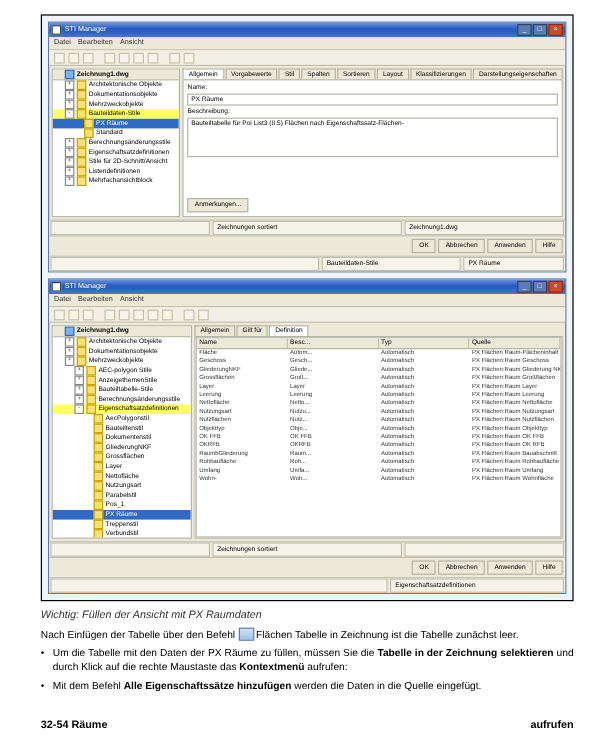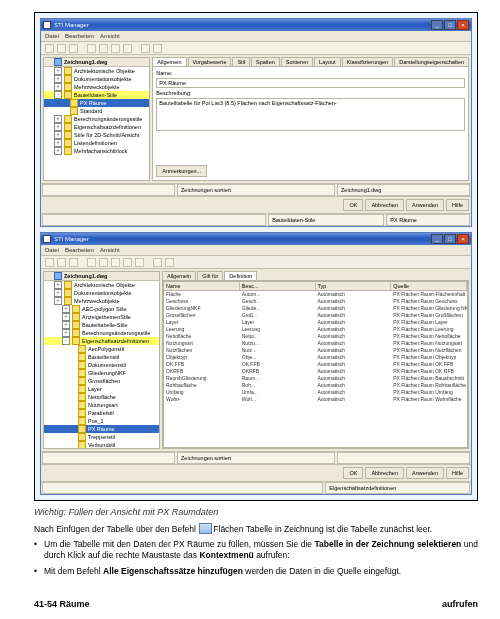--- a/index.html
+++ b/index.html
@@ -477,17 +477,17 @@
   <ul class="blist">
     <li>
       <span>Um die Tabelle mit den Daten der PX Räume zu füllen, müssen Sie die </span><b>Tabelle in der Zeichnung selektieren</b><span> und durch Klick auf die rechte Maustaste das </span><b>Kontextmenü</b><span> aufrufen:</span>
     </li>
     <li>
       <span>Mit dem Befehl </span><b>Alle Eigenschaftssätze hinzufügen</b><span> werden die Daten in die Quelle eingefügt.</span>
     </li>
   </ul>
 
   <div class="footer">
-    <span>41-54 Räume</span>
+    <span>32-54 Räume</span>
     <span>aufrufen</span>
   </div>
 
 </div>
 
 </body></html>

